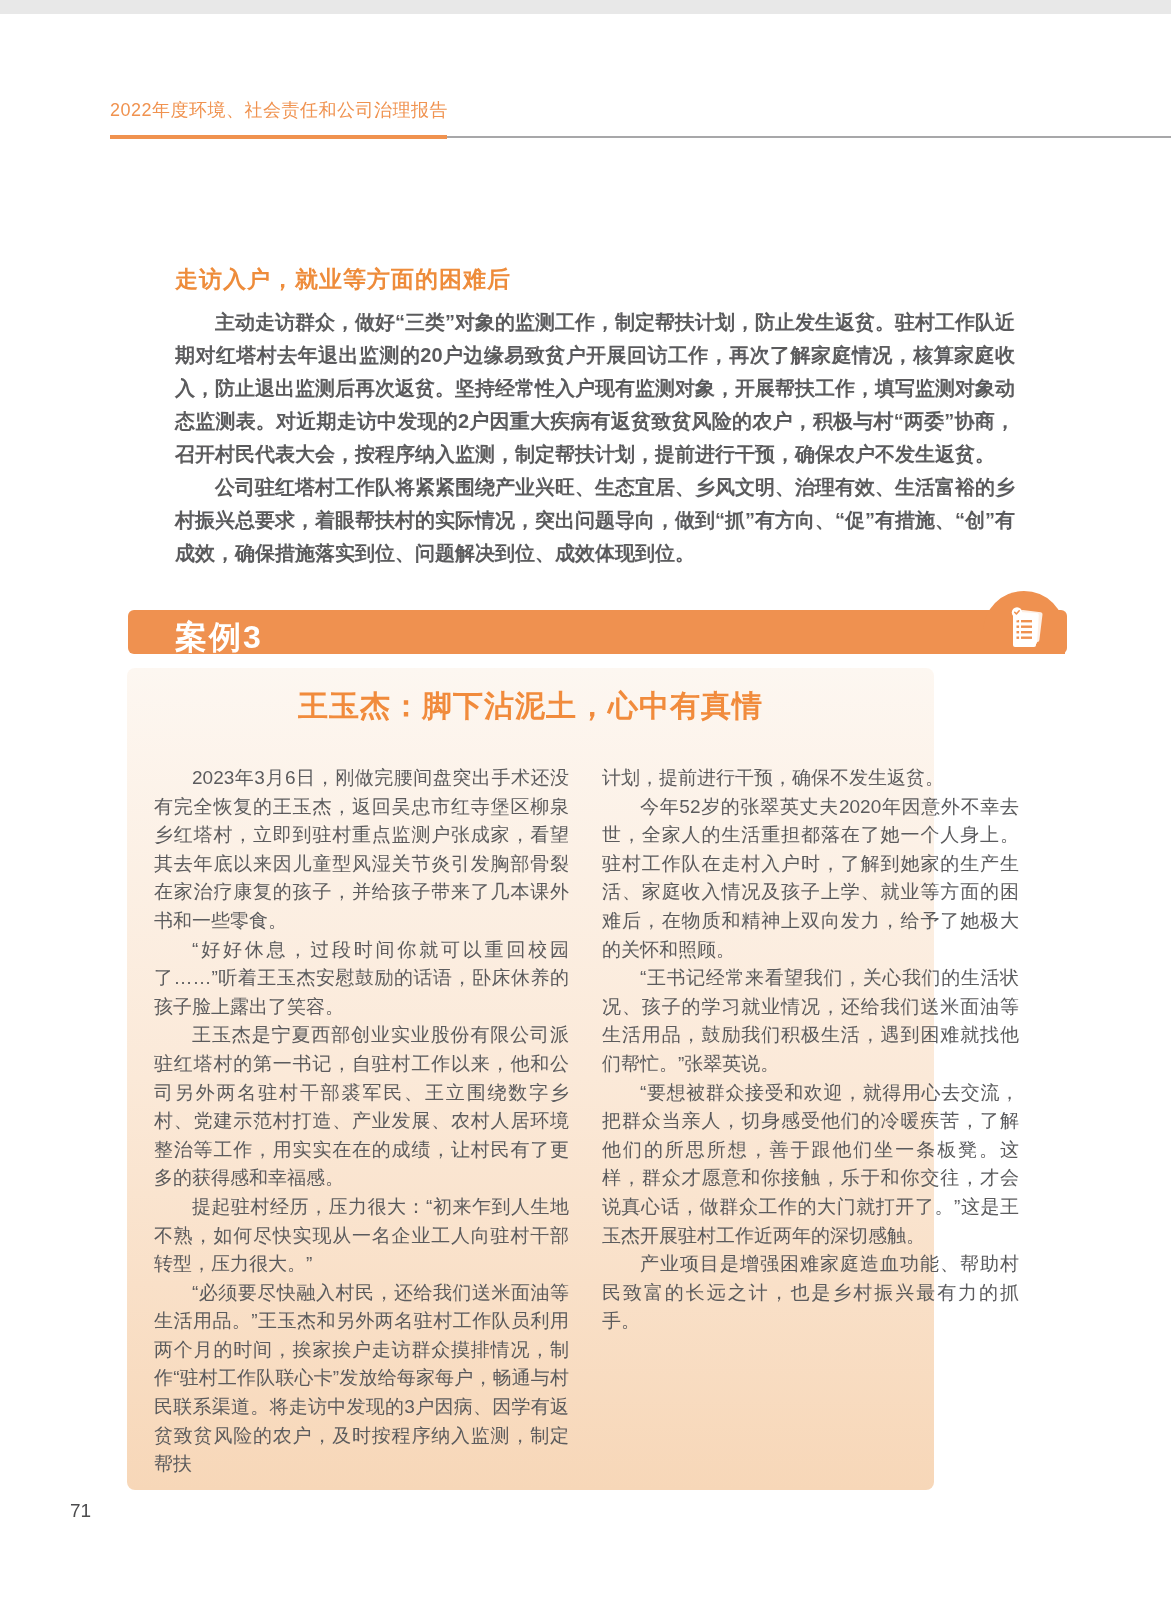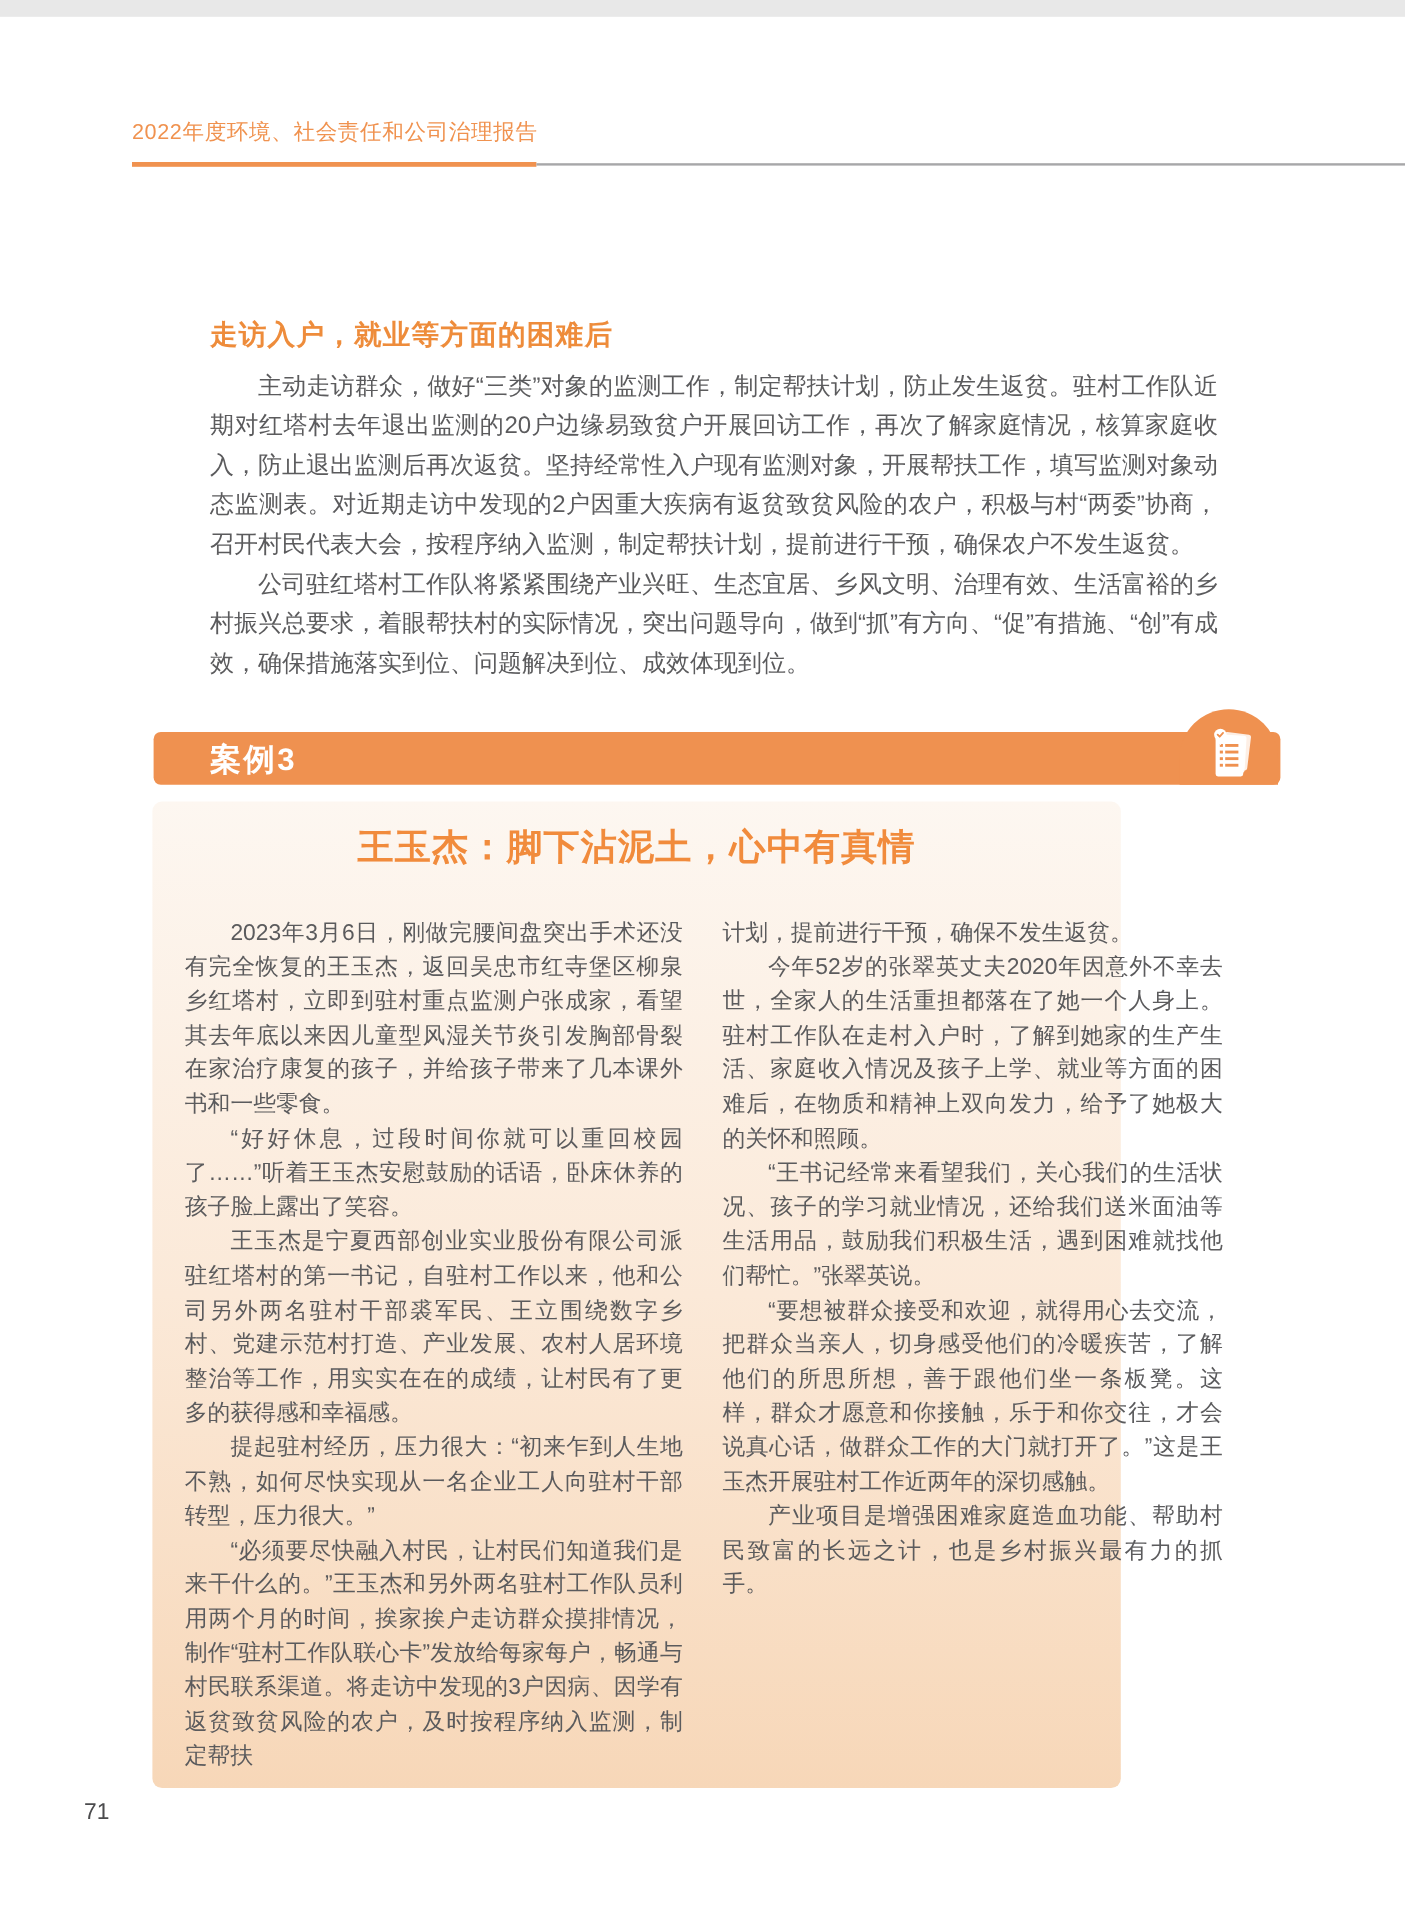--- a/index.html
+++ b/index.html
@@ -24,28 +24,28 @@
   .divider-gray{position:absolute;left:447px;top:122px;width:724px;height:2px;background:var(--divider_gray);}
 
   .section-heading{
     position:absolute;left:175px;top:250px;font-size:23px;font-weight:bold;
     letter-spacing:1px;color:var(--heading_orange);white-space:nowrap;
   }
   .intro{
     position:absolute;left:175px;top:292px;width:840px;font-size:20px;line-height:33px;
     color:var(--body_gray);text-align:justify;
   }
-  .intro p{margin:0;text-indent:2em;}
+  .intro p{margin:0;text-indent:2em;font-weight:bold;}
 
   .banner{
     position:absolute;left:128px;top:596px;width:939px;height:44px;
     background:var(--accent_orange);border-radius:6px;
   }
   .banner-label{
-    position:absolute;left:47px;top:6px;color:#ffffff;font-size:26px;font-weight:600;
+    position:absolute;left:47px;top:6px;color:#ffffff;font-size:32px;font-weight:600;
     letter-spacing:2px;white-space:nowrap;
   }
   .banner-tab{
     position:absolute;right:2px;top:-19px;width:82px;height:63px;
     background:var(--accent_orange);border-radius:41px 41px 0 0;
   }
   .banner-icon{position:absolute;left:21px;top:15px;width:40px;height:44px;}
 
   .case-box{
     position:absolute;left:127px;top:654px;width:807px;height:822px;
@@ -115,21 +115,21 @@
   </div>
 
   <div class="case-box">
     <div class="case-title">王玉杰：脚下沾泥土，心中有真情</div>
     <div class="col col-left">
 
     <p class="box-p">2023年3月6日，刚做完腰间盘突出手术还没有完全恢复的王玉杰，返回吴忠市红寺堡区柳泉乡红塔村，立即到驻村重点监测户张成家，看望其去年底以来因儿童型风湿关节炎引发胸部骨裂在家治疗康复的孩子，并给孩子带来了几本课外书和一些零食。</p>
         <p class="box-p">“好好休息，过段时间你就可以重回校园了……”听着王玉杰安慰鼓励的话语，卧床休养的孩子脸上露出了笑容。</p>
         <p class="box-p">王玉杰是宁夏西部创业实业股份有限公司派驻红塔村的第一书记，自驻村工作以来，他和公司另外两名驻村干部裘军民、王立围绕数字乡村、党建示范村打造、产业发展、农村人居环境整治等工作，用实实在在的成绩，让村民有了更多的获得感和幸福感。</p>
         <p class="box-p">提起驻村经历，压力很大：“初来乍到人生地不熟，如何尽快实现从一名企业工人向驻村干部转型，压力很大。”</p>
-        <p class="box-p">“必须要尽快融入村民，让村民们知道我们是来干什么的。”王玉杰和另外两名驻村工作队员利用两个月的时间，挨家挨户走访群众摸排情况，制作“驻村工作队联心卡”发放给每家每户，畅通与村民联系渠道。将走访中发现的3户因病、因学有返贫致贫风险的农户，及时按程序纳入监测，制定帮扶</p>
+        <p class="box-p">“必须要尽快融入村民，还给我们送米面油等生活用品。”王玉杰和另外两名驻村工作队员利用两个月的时间，挨家挨户走访群众摸排情况，制作“驻村工作队联心卡”发放给每家每户，畅通与村民联系渠道。将走访中发现的3户因病、因学有返贫致贫风险的农户，及时按程序纳入监测，制定帮扶</p>
       </div>
     <div class="col col-right">
 
     <p class="box-p no-indent">计划，提前进行干预，确保不发生返贫。</p>
         <p class="box-p">今年52岁的张翠英丈夫2020年因意外不幸去世，全家人的生活重担都落在了她一个人身上。驻村工作队在走村入户时，了解到她家的生产生活、家庭收入情况及孩子上学、就业等方面的困难后，在物质和精神上双向发力，给予了她极大的关怀和照顾。</p>
         <p class="box-p">“王书记经常来看望我们，关心我们的生活状况、孩子的学习就业情况，还给我们送米面油等生活用品，鼓励我们积极生活，遇到困难就找他们帮忙。”张翠英说。</p>
         <p class="box-p">“要想被群众接受和欢迎，就得用心去交流，把群众当亲人，切身感受他们的冷暖疾苦，了解他们的所思所想，善于跟他们坐一条板凳。这样，群众才愿意和你接触，乐于和你交往，才会说真心话，做群众工作的大门就打开了。”这是王玉杰开展驻村工作近两年的深切感触。</p>
         <p class="box-p">产业项目是增强困难家庭造血功能、帮助村民致富的长远之计，也是乡村振兴最有力的抓手。</p>
       </div>
   </div>

